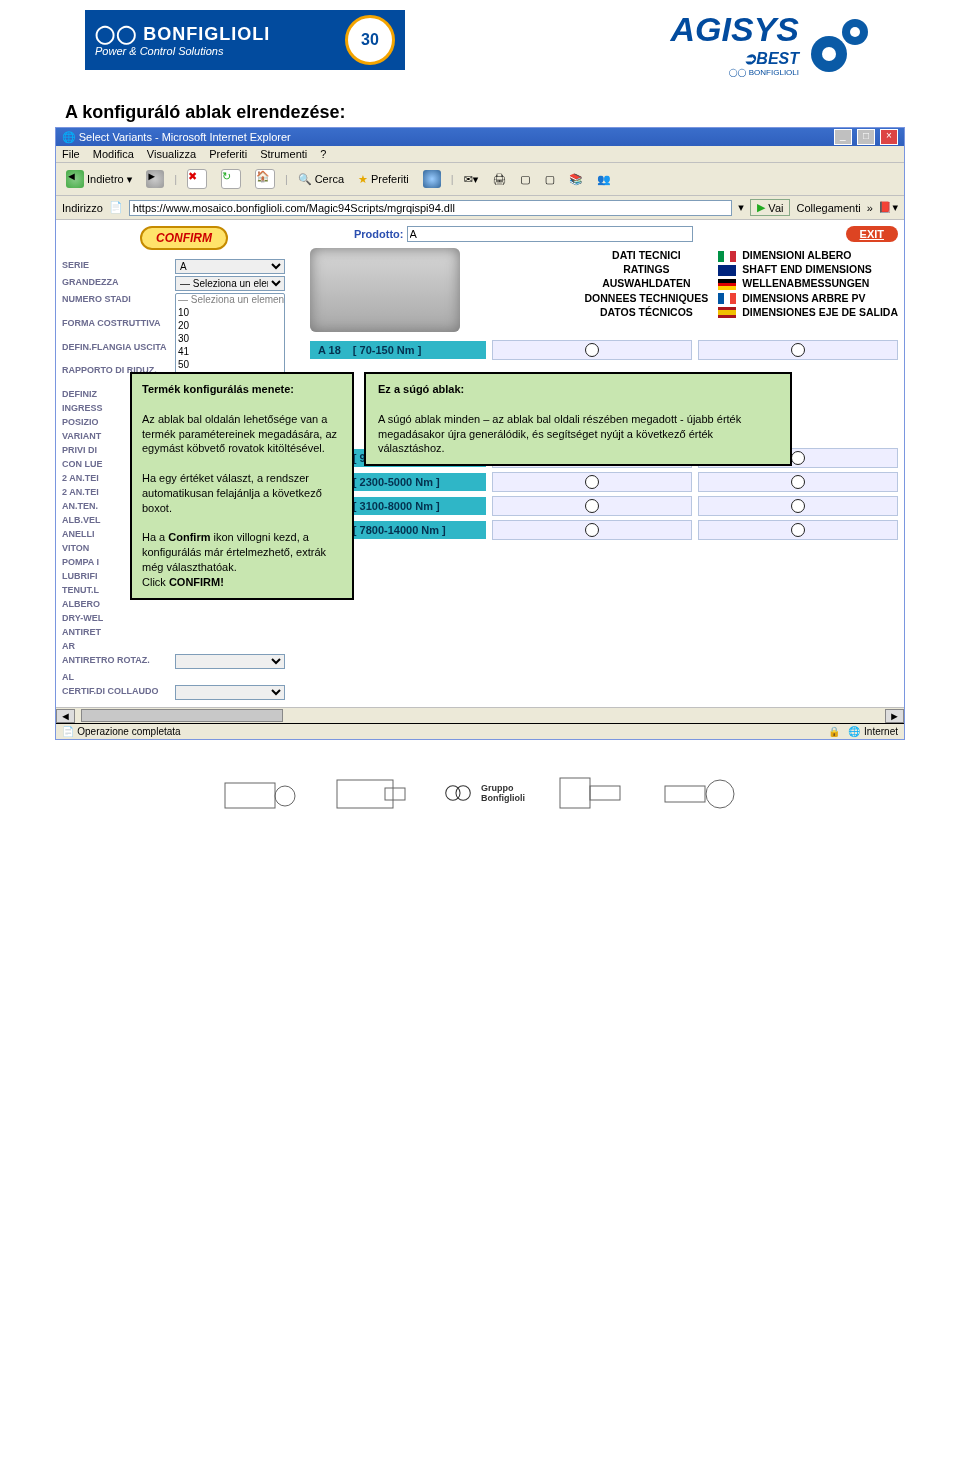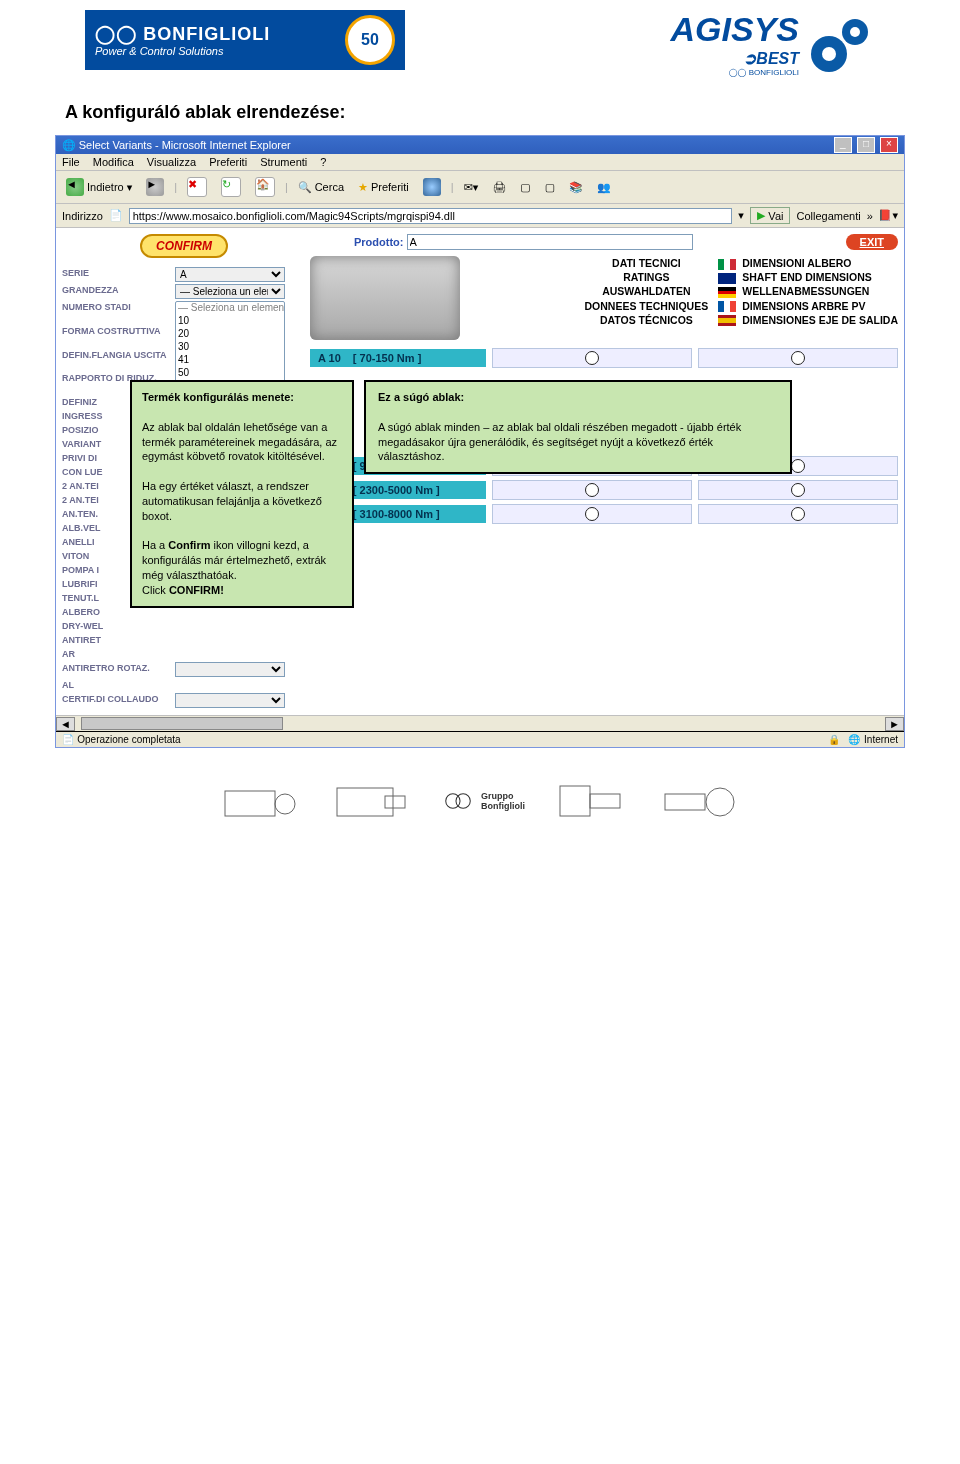--- a/index.html
+++ b/index.html
@@ -7,21 +7,21 @@
 .header { display:flex; justify-content:space-between; align-items:flex-start; padding:10px 30px 4px; }
 .logo-bonf { background:#024b9e; color:#fff; width:320px; height:60px; display:flex; align-items:center; padding:0 10px; box-sizing:border-box; justify-content:space-between; }
 .logo-bonf .txt { font-size:18px; font-weight:bold; letter-spacing:1px; }
 .logo-bonf .sub { font-size:11px; font-style:italic; }
 .badge50 { background:#fff; color:#024b9e; border-radius:50%; width:44px; height:44px; display:flex; align-items:center; justify-content:center; font-weight:bold; font-size:16px; border:3px solid #f4a400; }
 .logo-agisys { text-align:right; }
 .logo-agisys .ag { font-size:34px; font-weight:bold; font-style:italic; color:#024b9e; }
 .logo-agisys .best { font-size:16px; font-weight:bold; font-style:italic; color:#024b9e; }
 .gear-icon { display:inline-block; width:70px; height:70px; position:relative; }
 .gear-icon svg { width:70px; height:70px; }
-.section-title { font-size:18px; font-weight:bold; padding:18px 10px 12px; }
+.section-title { font-size:18px; font-weight:bold; padding:18px 10px 4px; }
 .ie-window { border:1px solid #7a96df; background:#ece9d8; font-size:11px; }
 .ie-title { background:linear-gradient(#3a6ecb,#2f5fbd); color:#fff; padding:1px 6px; display:flex; justify-content:space-between; align-items:center; }
 .ie-title .wbtns span { display:inline-block; width:16px; height:14px; background:#c0c0c0; border:1px solid #fff; margin-left:2px; text-align:center; line-height:12px; font-size:10px; }
 .ie-menu { background:#ece9d8; padding:2px 6px; border-bottom:1px solid #c0c0c0; }
 .ie-menu span { margin-right:10px; }
 .ie-toolbar { background:#ece9d8; padding:4px 6px; border-bottom:1px solid #c0c0c0; display:flex; align-items:center; gap:6px; }
 .tb-btn { display:inline-flex; align-items:center; gap:3px; padding:2px 4px; }
 .tb-icon { width:18px; height:18px; display:inline-block; border-radius:3px; }
 .addr { background:#ece9d8; padding:3px 6px; display:flex; align-items:center; gap:6px; border-bottom:1px solid #c0c0c0; }
 .addr input { flex:1; font-size:11px; padding:1px 3px; border:1px solid #7f9db9; background:#fff; }
@@ -67,21 +67,21 @@
 </head>
 <body>
 
 <div class="page">
   <div class="header">
     <div class="logo-bonf">
       <div>
         <div class="txt">◯◯ <span>BONFIGLIOLI</span></div>
         <div class="sub">Power &amp; Control Solutions</div>
       </div>
-      <div class="badge50">50</div>
+      <div class="badge50">30</div>
     </div>
     <div style="display:flex; align-items:flex-start; gap:6px;justify-content:space-between;">
       <div class="logo-agisys">
         <div class="ag">AGISYS</div>
         <div class="best">➲<span>BEST</span></div>
         <div style="font-size:8px;color:#024b9e;">◯◯ <span>BONFIGLIOLI</span></div>
       </div>
       <span class="gear-icon">
         <svg viewBox="0 0 70 70">
             <circle cx="24" cy="44" r="18" fill="#0a5aa6"></circle>
@@ -309,21 +309,21 @@
             <div><span class="flag f-it"></span><span>DIMENSIONI ALBERO</span></div>
             <div><span class="flag f-uk"></span><span>SHAFT END DIMENSIONS</span></div>
             <div><span class="flag f-de"></span><span>WELLENABMESSUNGEN</span></div>
             <div><span class="flag f-fr"></span><span>DIMENSIONS ARBRE PV</span></div>
             <div><span class="flag f-es"></span><span>DIMENSIONES EJE DE SALIDA</span></div>
           </div>
         </div>
         <div class="rows">
           <div class="row">
             <div class="label">
-                <span class="code">A 10</span>
+                <span class="code">A 18</span>
                 <span class="range">[ 70-150 Nm ]</span>
               </div>
             <div class="rb">
                 <span class="radio"></span>
               </div>
             <div class="rb">
                 <span class="radio"></span>
               </div>
           </div>
           <div style="height:84px"></div>
@@ -348,20 +348,32 @@
                 <span class="radio"></span>
               </div>
             <div class="rb">
                 <span class="radio"></span>
               </div>
           </div>
           <div class="row">
             <div class="label">
                 <span class="code">A 80</span>
                 <span class="range">[ 3100-8000 Nm ]</span>
+              </div>
+            <div class="rb">
+                <span class="radio"></span>
+              </div>
+            <div class="rb">
+                <span class="radio"></span>
+              </div>
+          </div>
+          <div class="row">
+            <div class="label">
+                <span class="code">A 90</span>
+                <span class="range">[ 7800-14000 Nm ]</span>
               </div>
             <div class="rb">
                 <span class="radio"></span>
               </div>
             <div class="rb">
                 <span class="radio"></span>
               </div>
           </div>
         </div>
       </div>

